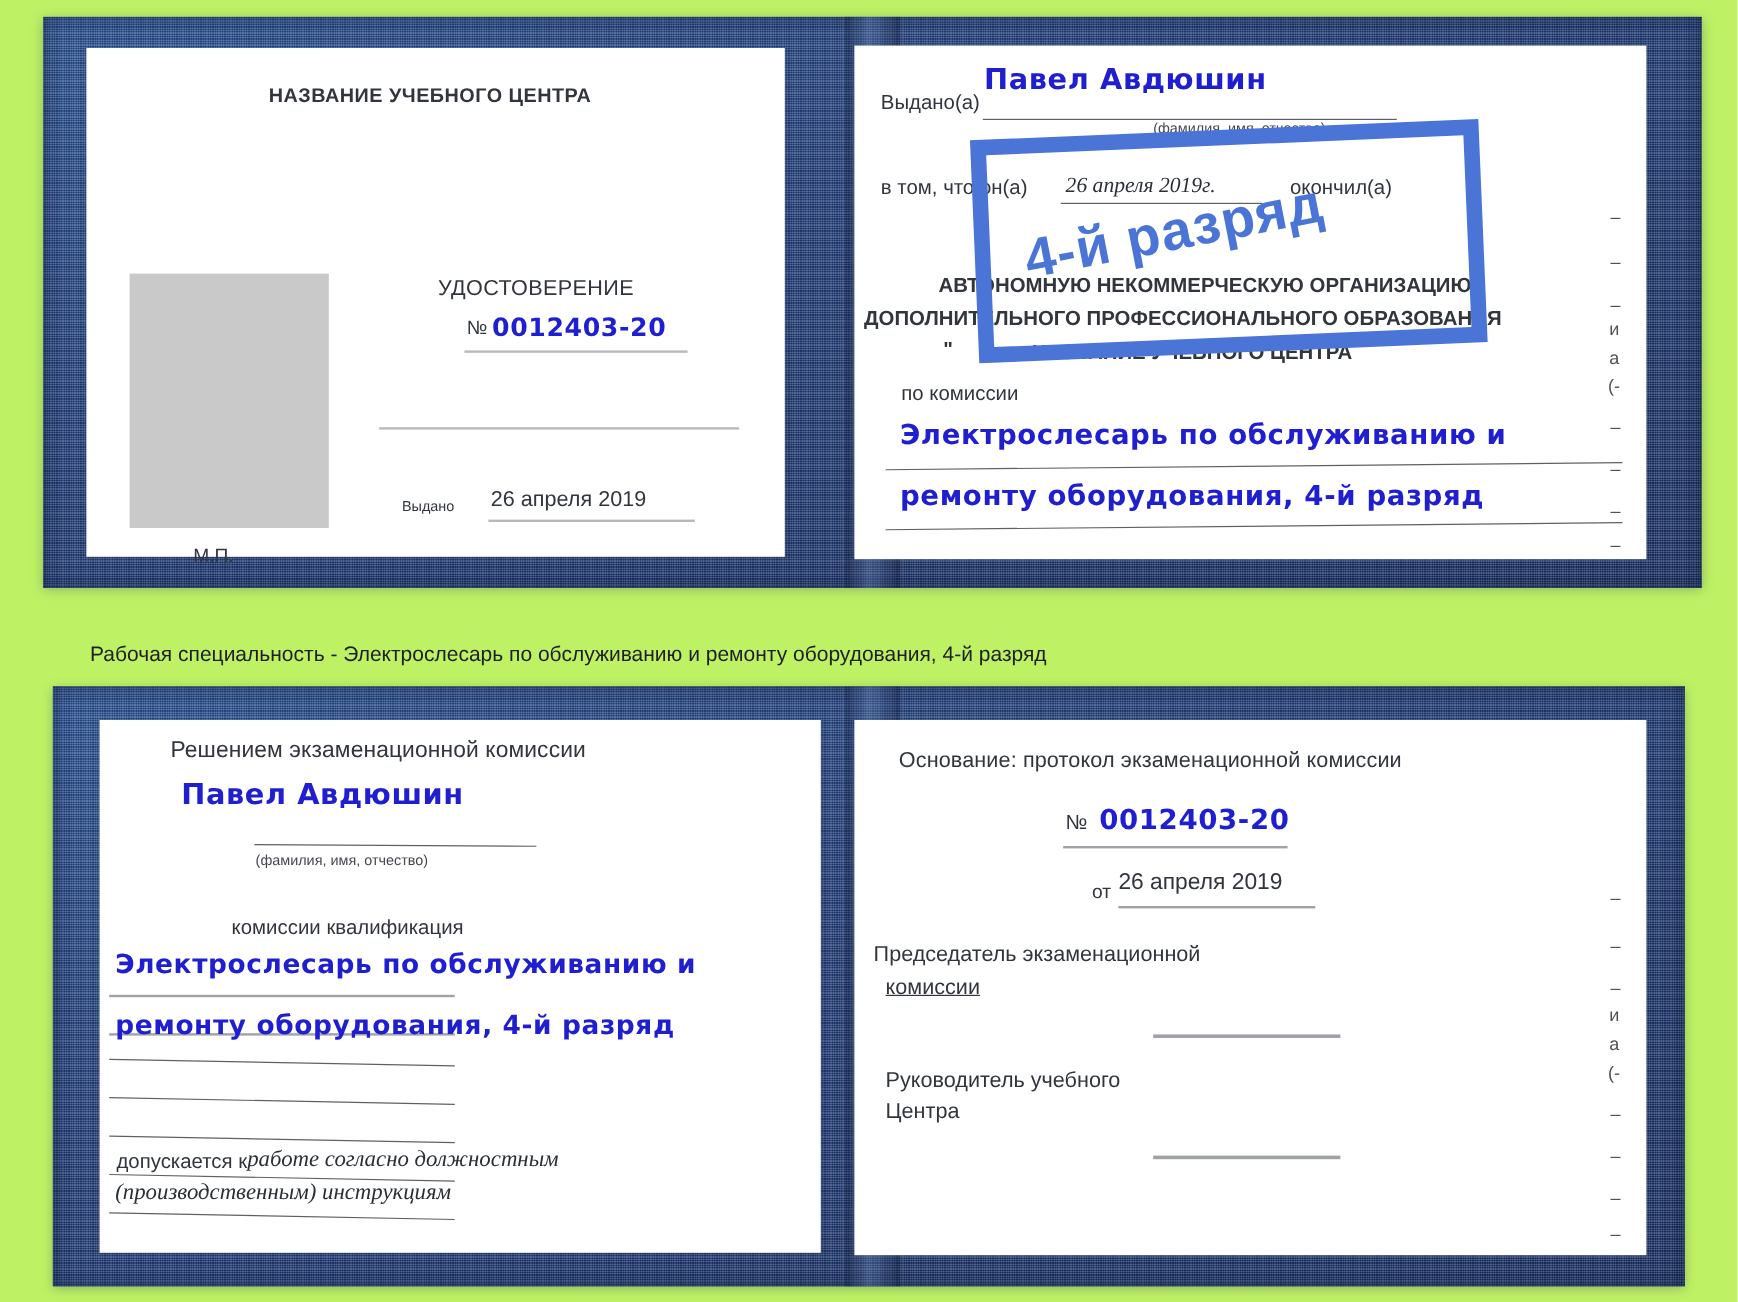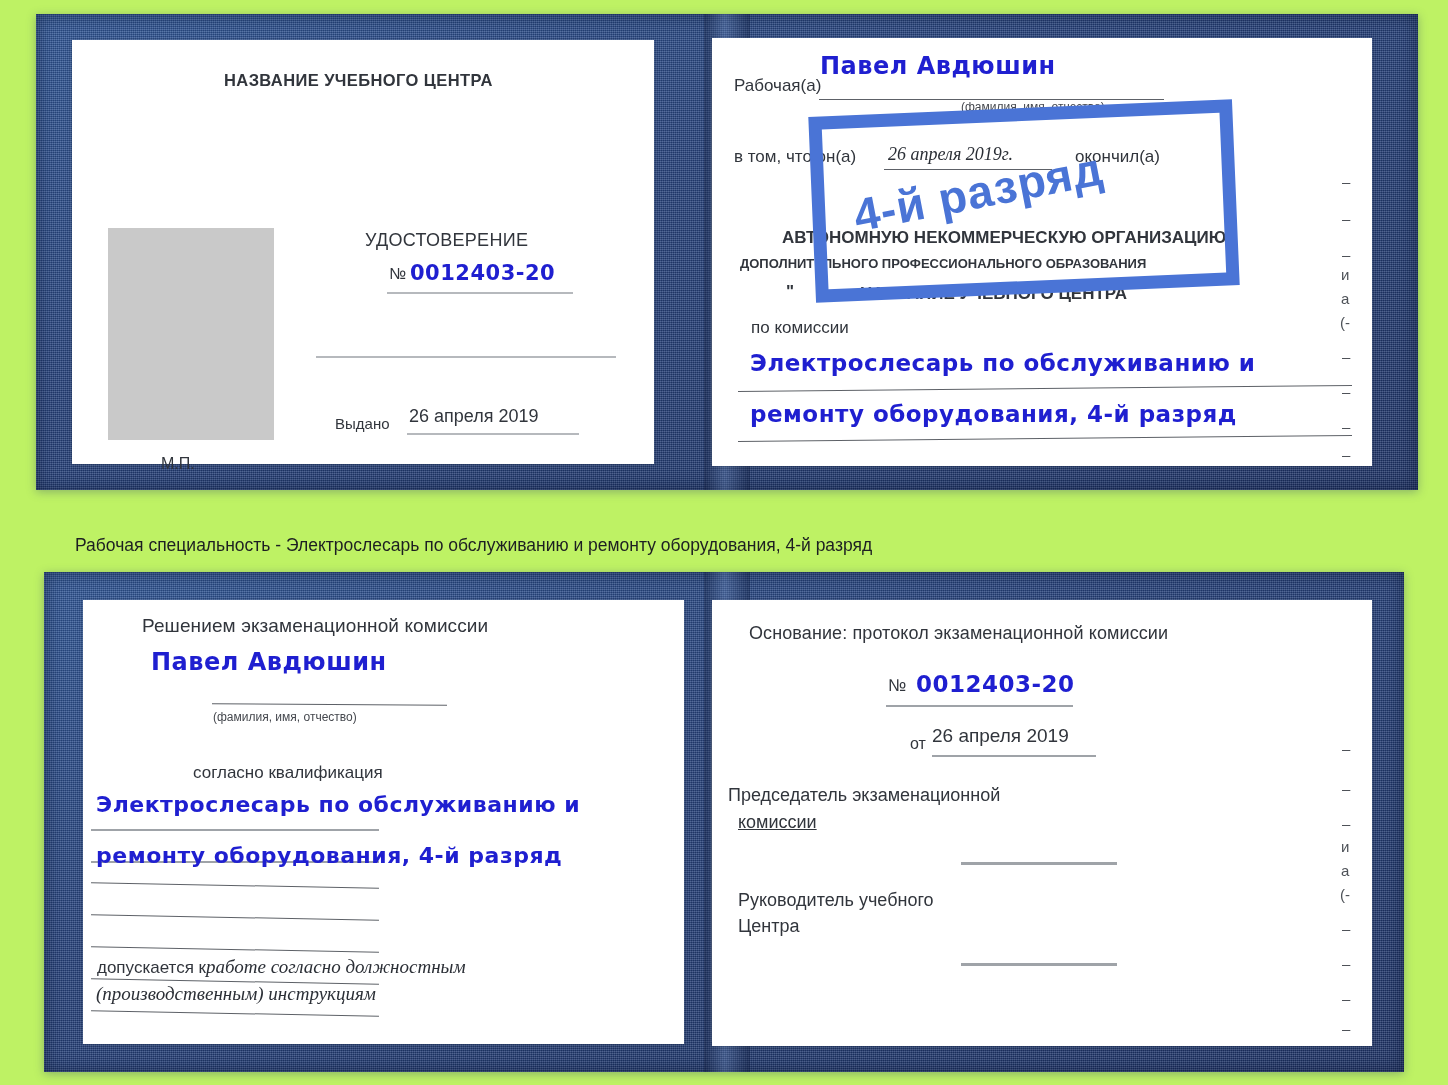--- a/index.html
+++ b/index.html
@@ -149,41 +149,41 @@
     <div class="t" style="left:89px; top:415px; font-size:16px;">М.П.</div>
 
     <div class="t" style="left:293px; top:190px; font-size:18px; letter-spacing:.3px;">УДОСТОВЕРЕНИЕ</div>
 
     <div class="t" style="left:317px; top:225px; font-size:16px;">№</div>
     <div class="hand" style="left:338px; top:221px; font-size:21px;">0012403-20</div>
     <div class="rule" style="left:315px; top:252px; width:186px;"></div>
 
     <div class="rule" style="left:244px; top:316px; width:300px;"></div>
 
-    <div class="t" style="left:263px; top:375px; font-size:15px;">Выдано</div>
+    <div class="t" style="left:263px; top:375px; font-size:12px;">Выдано</div>
     <div class="t" style="left:337px; top:366px; font-size:18px;">26 апреля 2019</div>
     <div class="rule" style="left:335px; top:393px; width:172px;"></div>
   </div>
 
   <div class="fold-line" style="left:711px; top:42px; height:422px;"></div>
 
   <div class="page-sheet right" style="left:712px; top:38px; width:660px; height:428px;">
 
-    <div class="t" style="left:22px; top:38px; font-size:17px;">Рабочая(а)</div>
+    <div class="t" style="left:22px; top:38px; font-size:17px;">Выдано(а)</div>
     <div class="hand" style="left:108px; top:14px; font-size:24px;">Павел Авдюшин</div>
     <div class="rule dark" style="left:107px; top:61px; width:345px; background:#5d6167;"></div>
     <div class="t" style="left:249px; top:62px; font-size:12px; color:#45484e;">(фамилия, имя, отчество)</div>
 
     <div class="t" style="left:22px; top:109px; font-size:17px;">в том, что он(а)</div>
     <div class="ital-ink" style="left:176px; top:106px; font-size:18px;">26 апреля 2019г.</div>
     <div class="rule dark" style="left:172px; top:131px; width:168px; background:#5d6167;"></div>
     <div class="t" style="left:363px; top:109px; font-size:17px;">окончил(а)</div>
 
     <div class="t center" style="left:70px; top:190px; font-size:17px; font-weight:600;">АВТОНОМНУЮ НЕКОММЕРЧЕСКУЮ ОРГАНИЗАЦИЮ</div>
-    <div class="t center" style="left:28px; top:218px; font-size:13px; font-weight:600;">ДОПОЛНИТЕЛЬНОГО ПРОФЕССИОНАЛЬНОГО ОБРАЗОВАНИЯ</div>
+    <div class="t center" style="left:8px; top:218px; font-size:17px; font-weight:600;">ДОПОЛНИТЕЛЬНОГО ПРОФЕССИОНАЛЬНОГО ОБРАЗОВАНИЯ</div>
     <div class="t" style="left:74px; top:244px; font-size:17px; font-weight:600;">"</div>
     <div class="t center" style="left:148px; top:246px; font-size:17px; font-weight:600;">НАЗВАНИЕ УЧЕБНОГО ЦЕНТРА</div>
     <div class="t" style="left:494px; top:240px; font-size:17px; font-weight:600;">"</div>
 
     <div class="t" style="left:39px; top:280px; font-size:17px;">по комиссии</div>
 
     <div class="hand" style="left:38px; top:312px; font-size:23px;">Электрослесарь по обслуживанию и</div>
     <div class="rule dark" style="left:26px; top:350px; width:614px; transform:rotate(-0.55deg); background:#5d6167;"></div>
 
     <div class="hand" style="left:38px; top:363px; font-size:23px;">ремонту оборудования, 4-й разряд</div>
@@ -212,21 +212,21 @@
   </div>
 
   <div class="page-sheet left" style="left:83px; top:600px; width:601px; height:444px;">
 
     <div class="t" style="left:59px; top:15px; font-size:19px; letter-spacing:.1px;">Решением экзаменационной комиссии</div>
 
     <div class="hand" style="left:68px; top:48px; font-size:24px;">Павел Авдюшин</div>
     <div class="rule dark" style="left:129px; top:104px; width:235px; transform:rotate(0.35deg); background:#5d6167;"></div>
     <div class="t" style="left:130px; top:110px; font-size:12px; color:#45484e;">(фамилия, имя, отчество)</div>
 
-    <div class="t" style="left:110px; top:163px; font-size:17px;">согласно квалификация</div>
+    <div class="t" style="left:110px; top:163px; font-size:17px;">комиссии квалификация</div>
 
     <div class="hand" style="left:13px; top:192px; font-size:22px;">Электрослесарь по обслуживанию и</div>
     <div class="rule" style="left:8px; top:229px; width:288px; background:#9fa3a8;"></div>
     <div class="rule" style="left:8px; top:261px; width:288px; background:#9fa3a8;"></div>
 
     <div class="hand" style="left:13px; top:243px; font-size:22px;">ремонту оборудования, 4-й разряд</div>
 
     <div class="rule dark" style="left:8px; top:285px; width:288px; transform:rotate(1.1deg); background:#5d6167;"></div>
     <div class="rule dark" style="left:8px; top:317px; width:288px; transform:rotate(1.1deg); background:#5d6167;"></div>
     <div class="rule dark" style="left:8px; top:349px; width:288px; transform:rotate(1.1deg); background:#5d6167;"></div>

